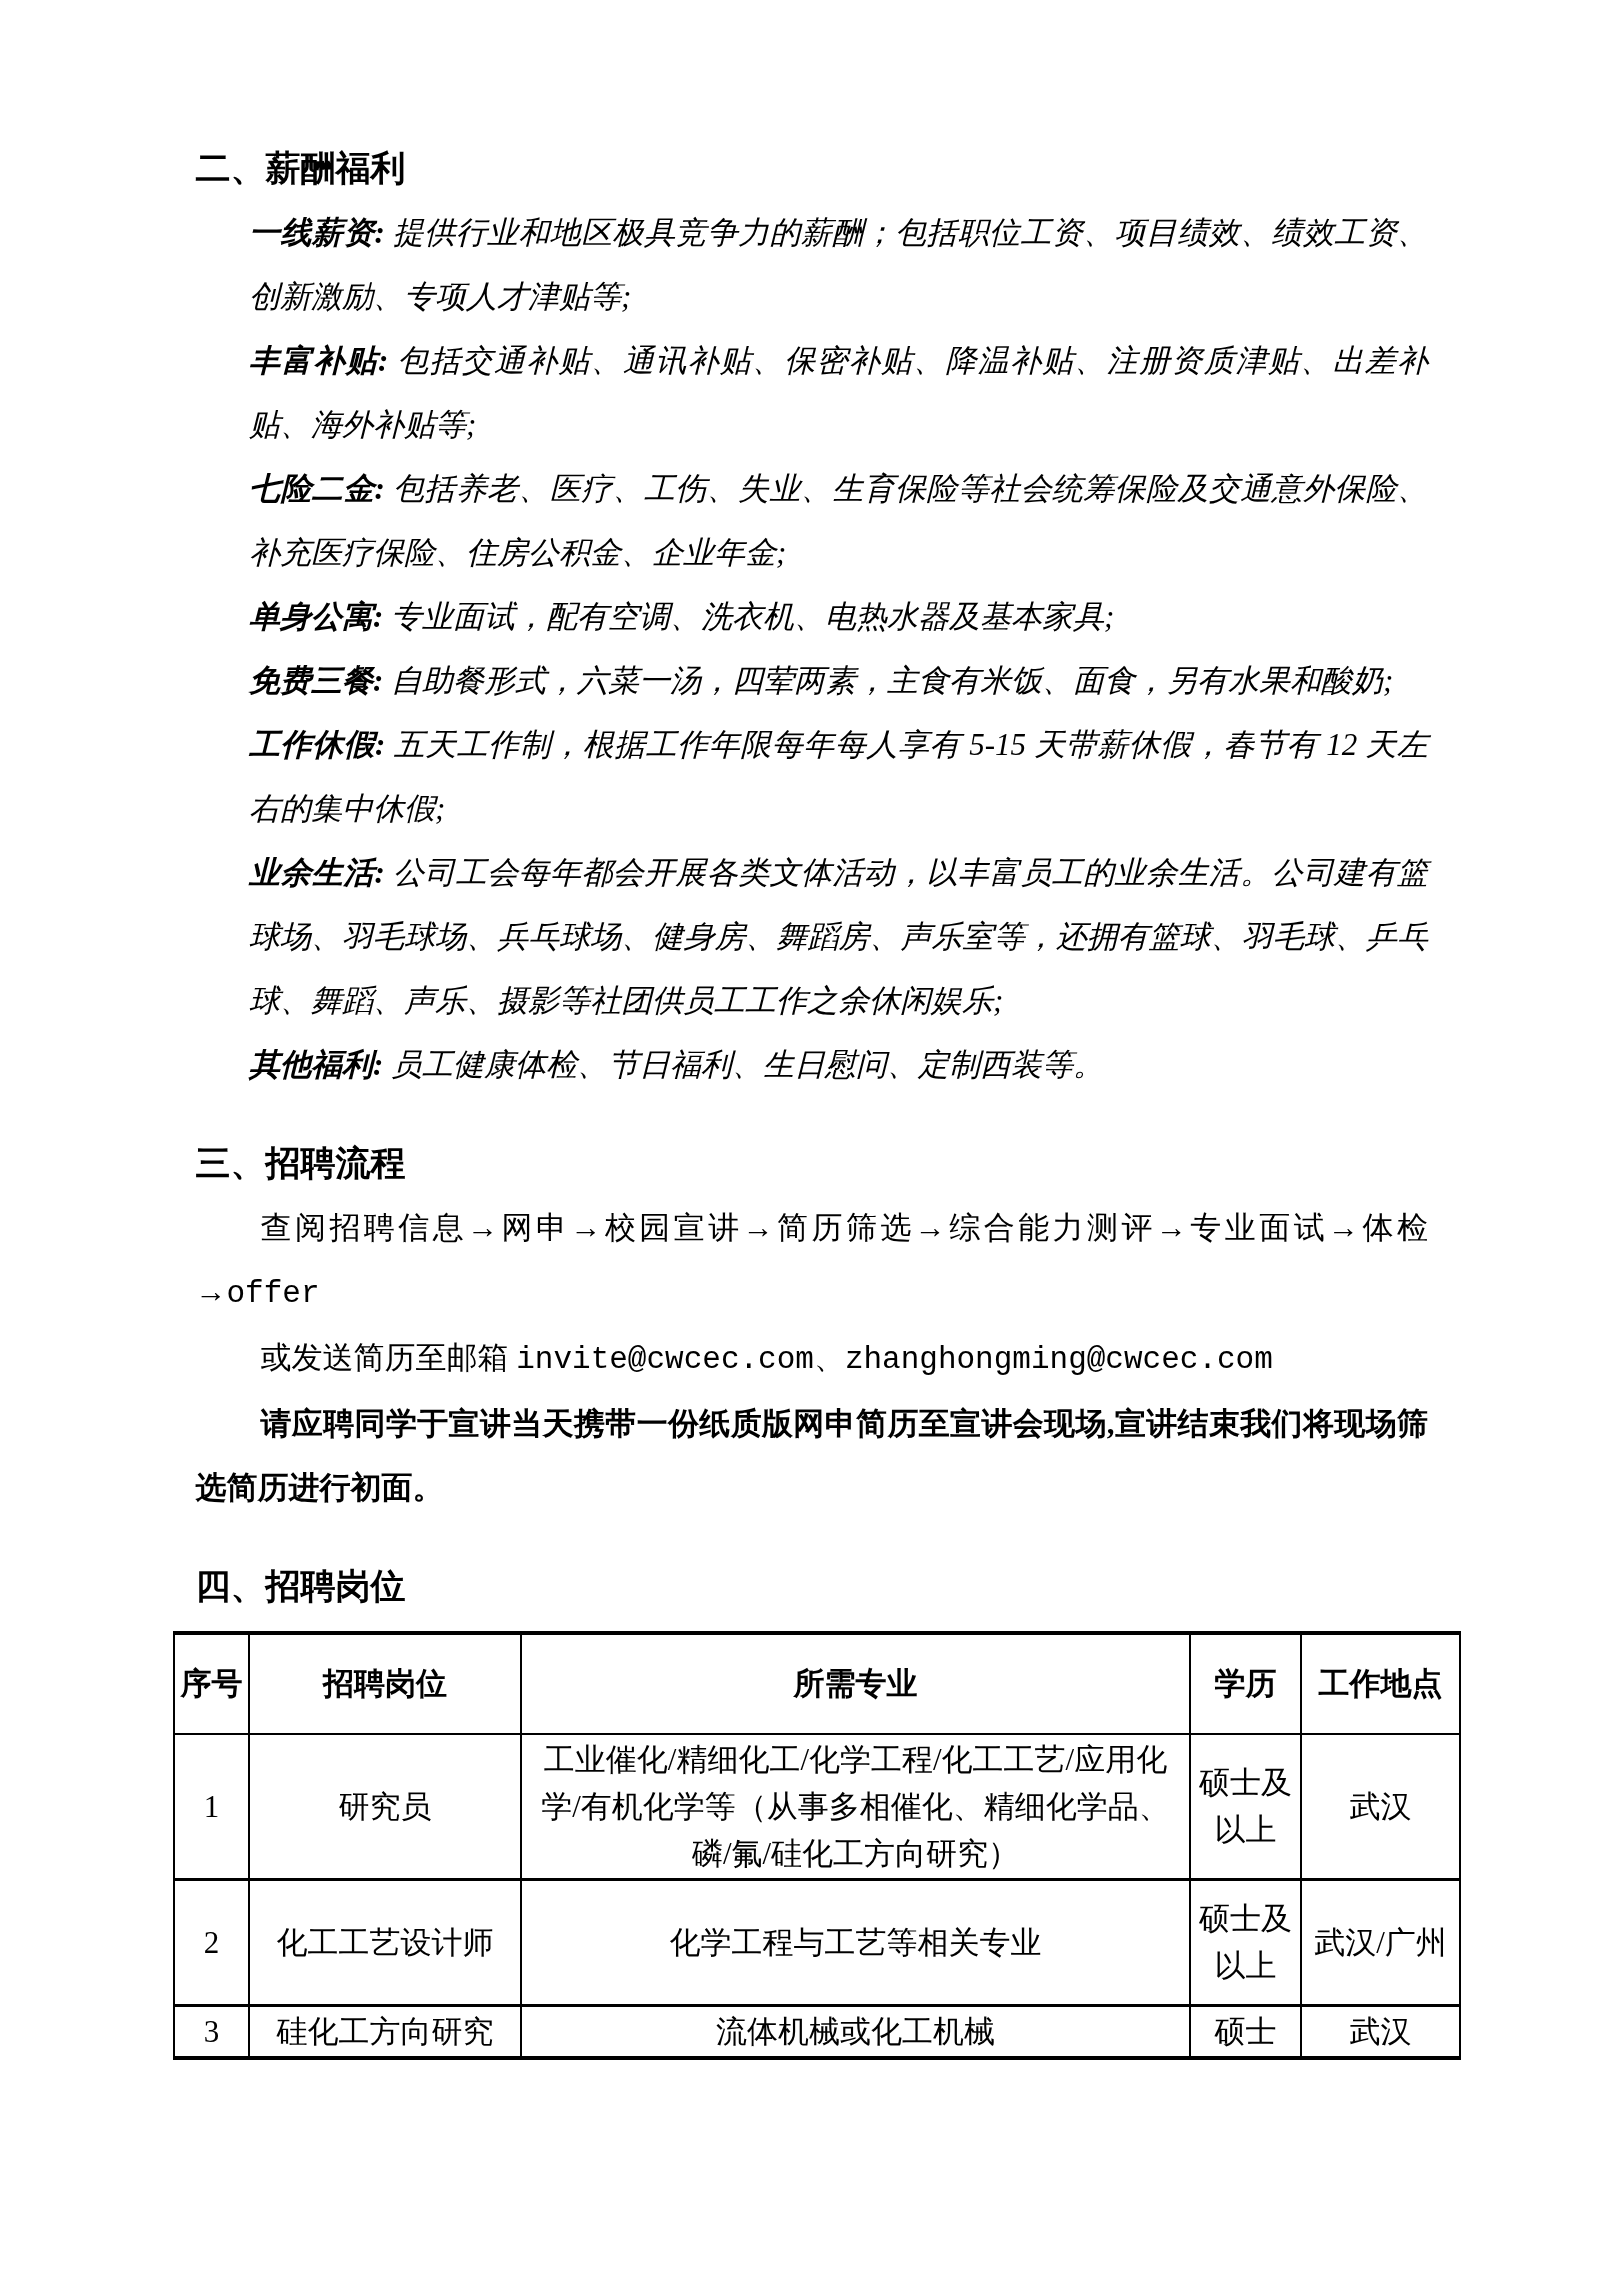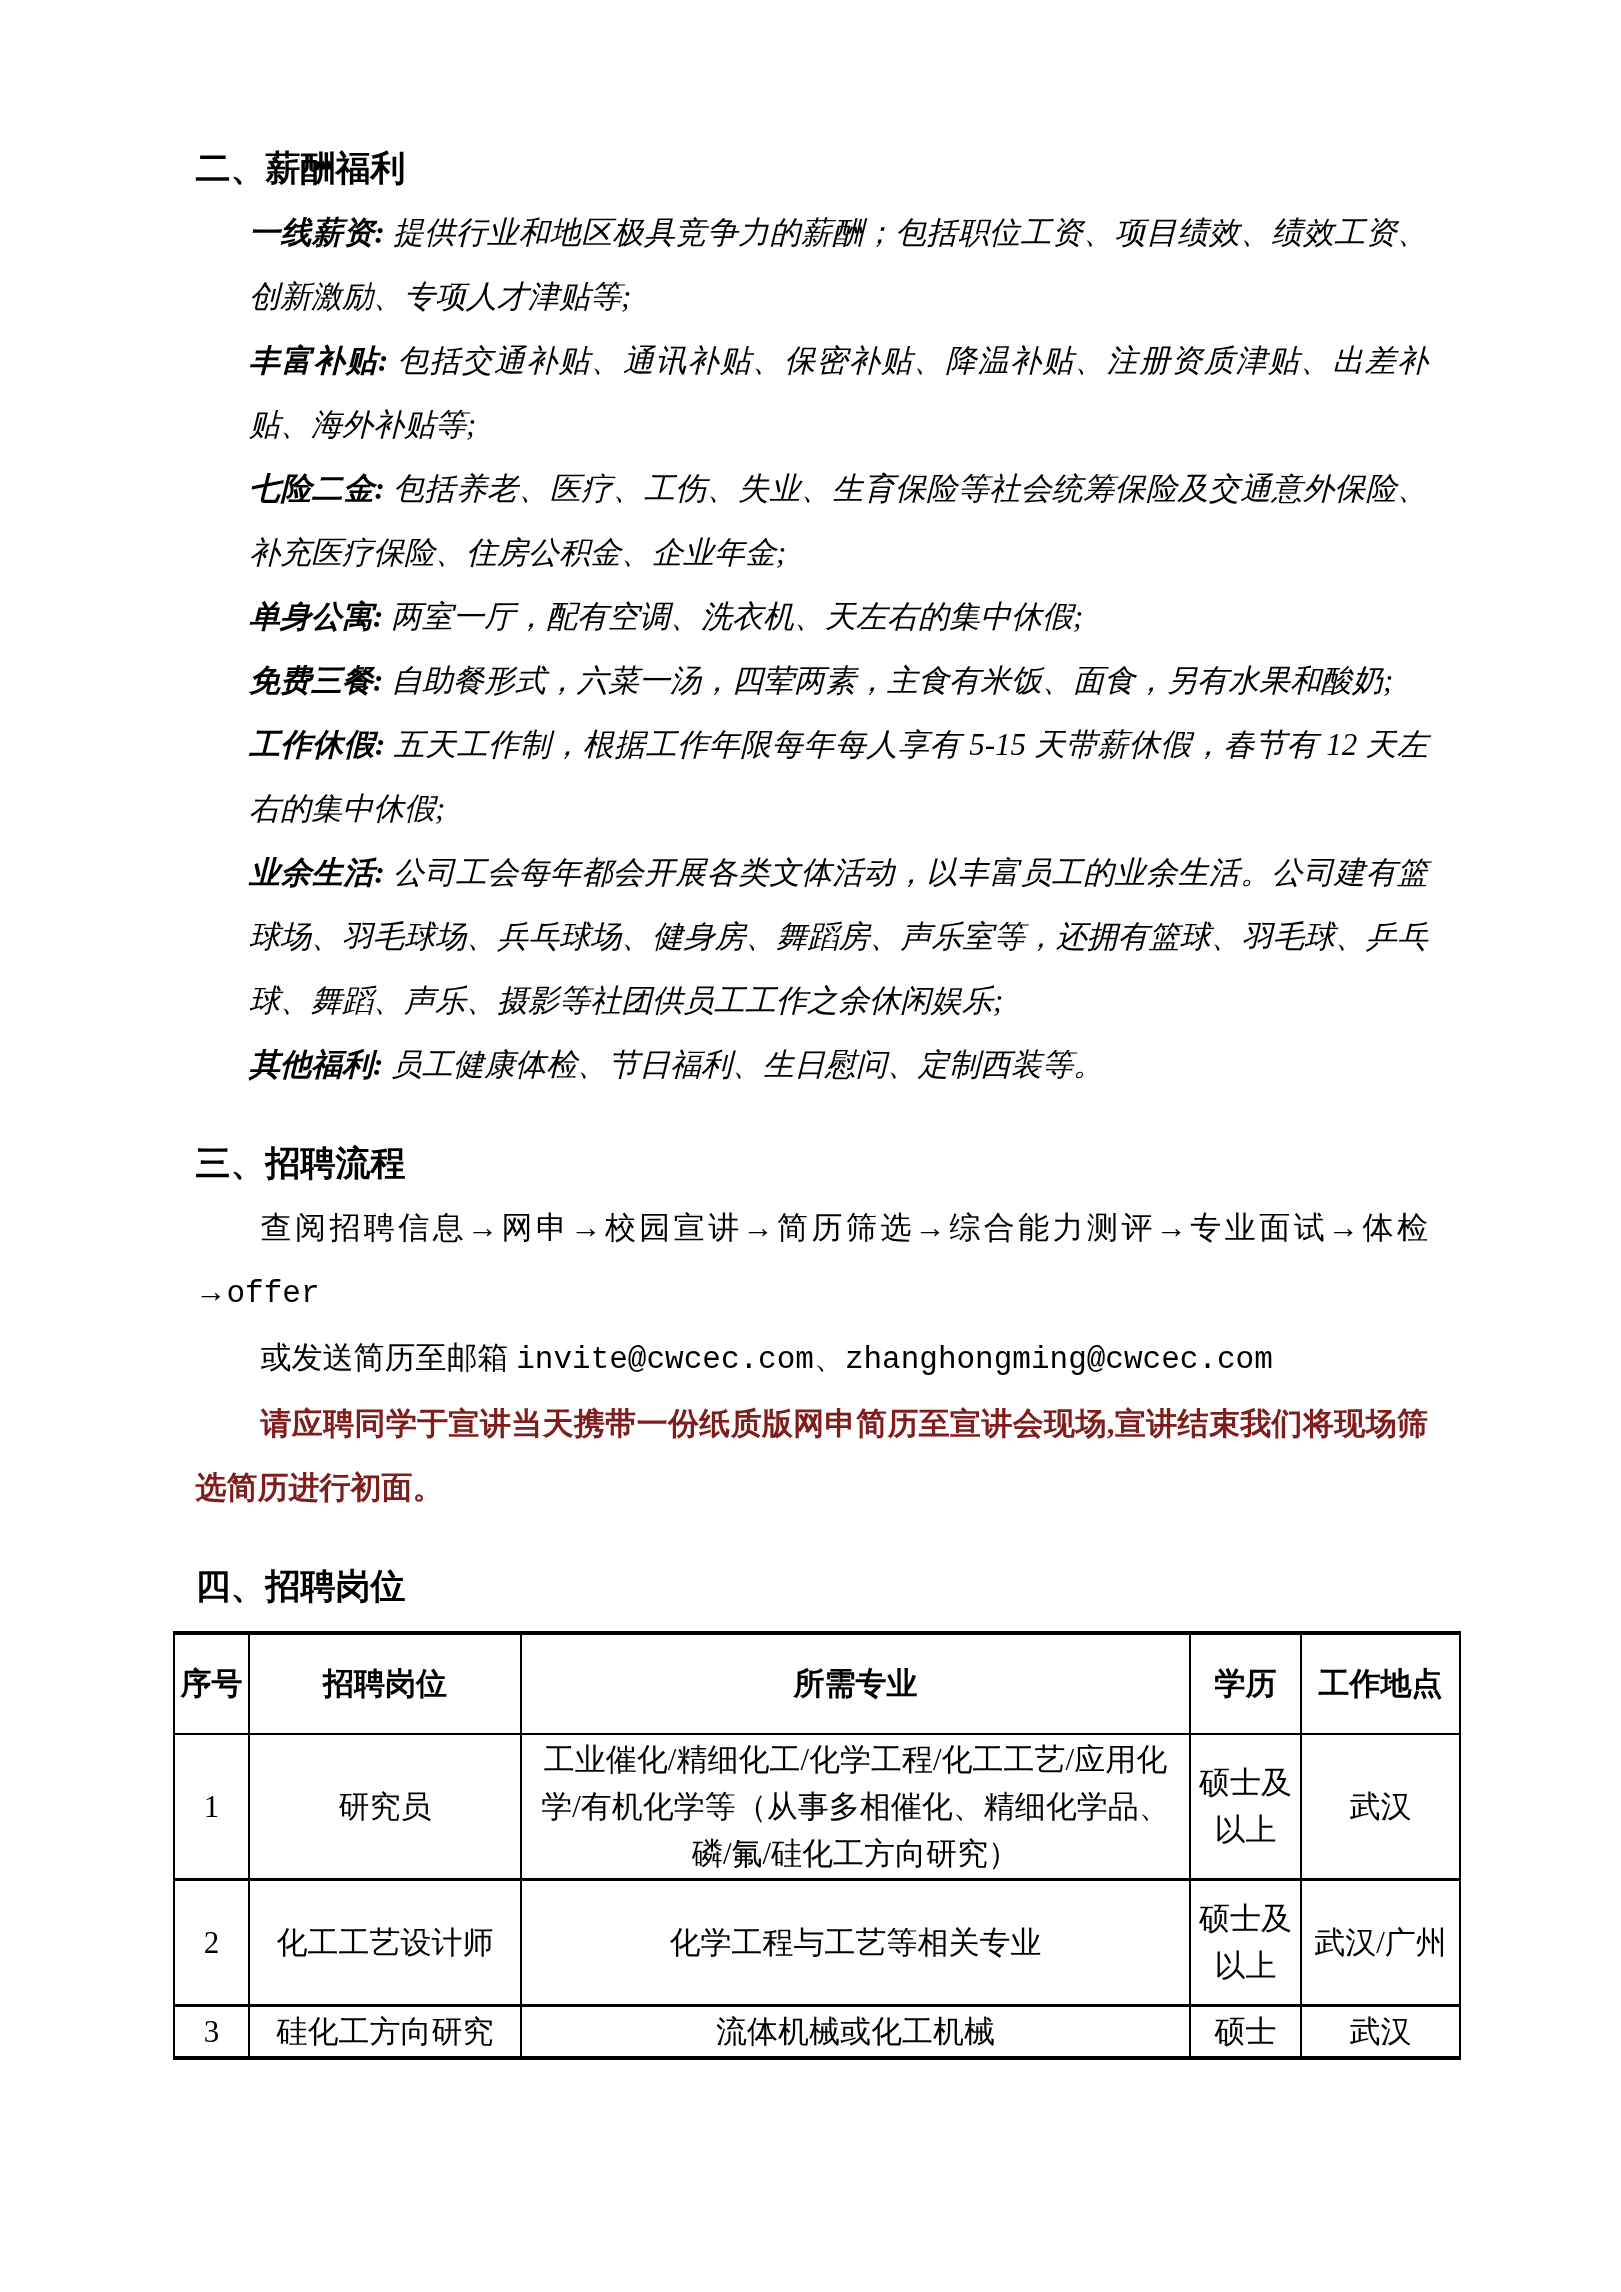--- a/index.html
+++ b/index.html
@@ -29,21 +29,21 @@
     font-style:italic;
   }
   .benefits p { margin:0; }
   .benefits strong { font-weight:bold; }
   .para {
     margin:0 32px 0 22.5px;
     text-align:justify;
     text-indent:65px;
   }
   .notice {
-    color:#7f1d1d;
+    color:#000000;
     font-weight:bold;
     font-family:Liberation Serif, serif;
   }
   .mono { font-family:"Liberation Mono","DejaVu Sans Mono",monospace; }
   table.jobs {
     margin-top:11.8px;
     width:1287px;
     table-layout:fixed;
     border-collapse:collapse;
     border:2.9px solid #000;
@@ -73,21 +73,21 @@
 <body>
 
 <div class="page">
 
   <h2 class="sec first">二、薪酬福利</h2>
 
   <div class="benefits">
     <p><strong>一线薪资: </strong><span>提供行业和地区极具竞争力的薪酬；包括职位工资、项目绩效、绩效工资、创新激励、专项人才津贴等;</span></p>
     <p><strong>丰富补贴: </strong><span>包括交通补贴、通讯补贴、保密补贴、降温补贴、注册资质津贴、出差补贴、海外补贴等;</span></p>
     <p><strong>七险二金: </strong><span>包括养老、医疗、工伤、失业、生育保险等社会统筹保险及交通意外保险、补充医疗保险、住房公积金、企业年金;</span></p>
-    <p><strong>单身公寓: </strong><span>两室一厅，配有空调、洗衣机、天左右的集中休假;</span></p>
+    <p><strong>单身公寓: </strong><span>专业面试，配有空调、洗衣机、电热水器及基本家具;</span></p>
     <p><strong>免费三餐: </strong><span>自助餐形式，六菜一汤，四荤两素，主食有米饭、面食，另有水果和酸奶;</span></p>
     <p><strong>工作休假: </strong><span>五天工作制，根据工作年限每年每人享有 5-15 天带薪休假，春节有 12 天左右的集中休假;</span></p>
     <p><strong>业余生活: </strong><span>公司工会每年都会开展各类文体活动，以丰富员工的业余生活。公司建有篮球场、羽毛球场、兵乓球场、健身房、舞蹈房、声乐室等，还拥有篮球、羽毛球、乒乓球、舞蹈、声乐、摄影等社团供员工工作之余休闲娱乐;</span></p>
     <p><strong>其他福利: </strong><span>员工健康体检、节日福利、生日慰问、定制西装等。</span></p>
   </div>
 
   <h2 class="sec">三、招聘流程</h2>
 
   <p class="para"><span>查阅招聘信息→网申→校园宣讲→简历筛选→综合能力测评→专业面试→体检→</span><span class="mono">offer</span></p>
 

